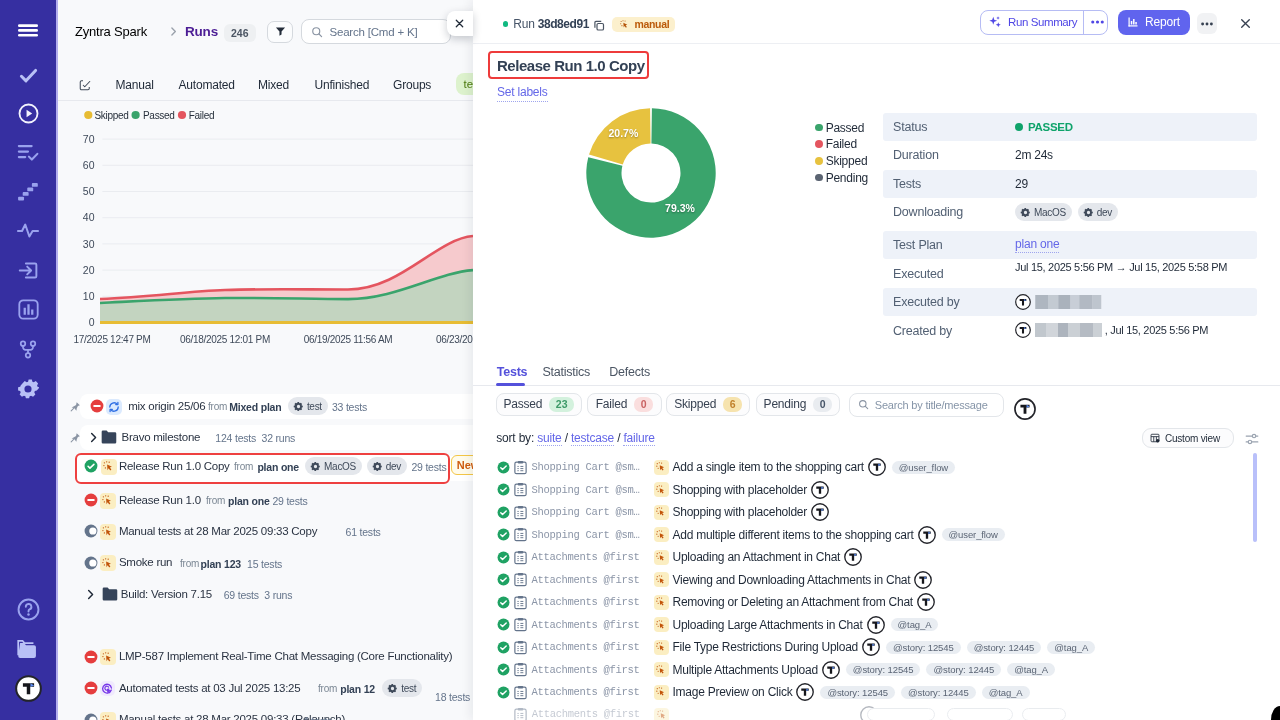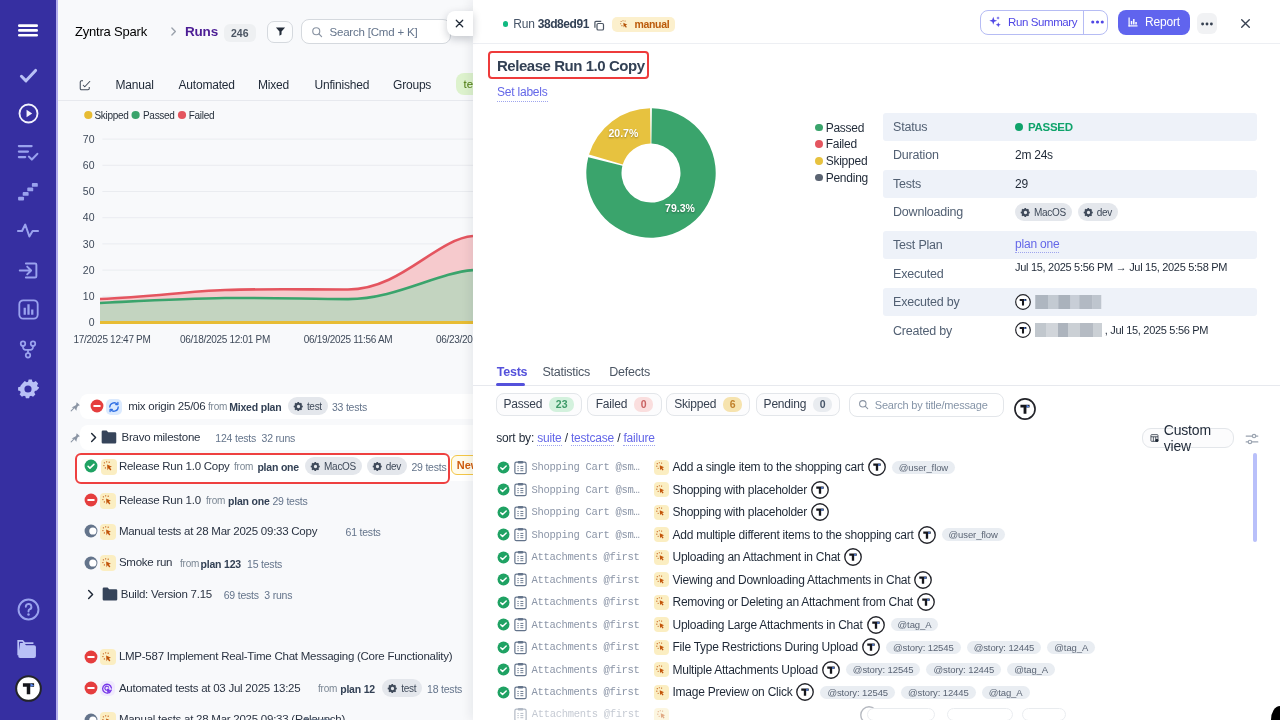--- a/index.html
+++ b/index.html
@@ -397,21 +397,21 @@
             <path d="M15.5 11.7a4 4 0 1 1-.4-3.4" fill="none" stroke="#7637e8" stroke-width="2.4" stroke-linecap="round"></path>
             <path d="M12 11l8 3.8-3.5 1.2 2.5 3.4-2 1.5-2.5-3.4-2 3z" fill="#7637e8"></path>
           </svg>
         </span></span>
       <span class="abs rname" style="left:62.9px;top:6.5px;">Automated tests at 03 Jul 2025 13:25</span>
       <span class="abs rfrom" style="left:262px;top:8px;margin:0;">from</span>
       <span class="abs rplan" style="left:284.2px;top:8px;margin:0;">plan 12</span>
       <span class="abs" style="left:326.3px;top:4px;"><span class="envpill" style="margin-left:0px"><svg width="11" height="11" viewBox="0 0 24 24" style="flex:none">
             <path fill="#3f4a5a" d="M12 8.4a3.6 3.6 0 1 0 0 7.2 3.6 3.6 0 0 0 0-7.2zm9.4 5.3l-2.1.6c-.1.5-.3 1-.5 1.4l1 2.2-2.4 2.4-2.2-1c-.4.2-.9.4-1.4.5l-.6 2.2h-3.4l-.5-2.2c-.5-.1-1-.3-1.4-.5l-2.2 1-2.4-2.4 1-2.2c-.2-.4-.4-.9-.5-1.4l-2.2-.5v-3.4l2.2-.5c.1-.5.3-1 .5-1.4l-1-2.2 2.4-2.4 2.2 1c.4-.2.9-.4 1.4-.5l.5-2.2h3.4l.5 2.2c.5.1 1 .3 1.4.5l2.2-1 2.4 2.4-1 2.2c.2.4.4.9.5 1.4l2.1.6z"></path>
           </svg>test</span></span>
-      <span class="abs rtests" style="left:371px;top:8px;margin:0;">18 tests</span>
+      <span class="abs rtests" style="left:371px;top:8px;margin:8px;">18 tests</span>
     </div>
     <div class="lrow" style="top:706.5px;">
       <span class="abs" style="left:28px;top:6px;">
         <svg width="14" height="14" viewBox="0 0 24 24" style="margin-left:0px;flex:none;">
           <circle cx="12" cy="12" r="11" fill="#64748b"></circle>
           <circle cx="15.2" cy="12" r="6.2" fill="#fff"></circle>
         </svg>
       </span>
       <span class="abs" style="left:43.5px;top:5px;"><span style="display:inline-flex;width:16px;height:16px;background:#fbeec2;border-radius:4px;align-items:center;justify-content:center;flex:none;">
           <svg width="11" height="11" viewBox="0 0 24 24">
@@ -628,21 +628,21 @@
     </div>
 <span class="abs" style="left:23.3px;top:430.5px;font-size:12px;letter-spacing:-0.2px;color:#1f2937;">sort by: <span style="color:#6467e8;border-bottom:1.5px dotted #9fa5ee;">suite</span> / <span style="color:#6467e8;border-bottom:1.5px dotted #9fa5ee;">testcase</span> / <span style="color:#6467e8;border-bottom:1.5px dotted #9fa5ee;">failure</span></span>
 <div style="position:absolute;left:668.9px;top:428.3px;width:92.5px;height:19.5px;border:1px solid #e3e6ea;border-radius:9px;background:#fcfcfd;display:flex;align-items:center;padding:0 0 0 7px;">
 <svg width="10" height="10" viewBox="0 0 24 24">
         <g fill="none" stroke="#1f2937" stroke-width="2">
           <rect x="2.5" y="3" width="19" height="18" rx="2"></rect>
           <path d="M2.5 8.7h19M9 8.7V21M15.3 8.7V21"></path>
         </g>
         <circle cx="18.5" cy="18.5" r="4.2" fill="#1f2937"></circle>
       </svg>
-<span style="font-size:14px;font-weight:500;letter-spacing:-0.2px;color:#1f2937;margin-left:5px;">Custom view</span>
+<span style="font-size:10px;font-weight:500;letter-spacing:-0.2px;color:#1f2937;margin-left:5px;">Custom view</span>
     </div>
 <svg width="14" height="12" viewBox="0 0 24 20" style="position:absolute;left:772px;top:433px;">
       <g stroke="#9aa3b0" stroke-width="2" fill="none" stroke-linecap="round">
         <path d="M2 5h20M2 15h20"></path>
       </g>
       <circle cx="15.5" cy="5" r="2.9" fill="#fff" stroke="#9aa3b0" stroke-width="2"></circle>
       <circle cx="8.5" cy="15" r="2.9" fill="#fff" stroke="#9aa3b0" stroke-width="2"></circle>
     </svg>
 <div style="position:absolute;left:779.7px;top:453px;width:4.7px;height:89px;background:#b9c0fa;border-radius:2.5px;"></div>
 <div style="position:absolute;left:0;top:455.9px;width:790px;height:22.5px;display:flex;align-items:center;white-space:nowrap;">

